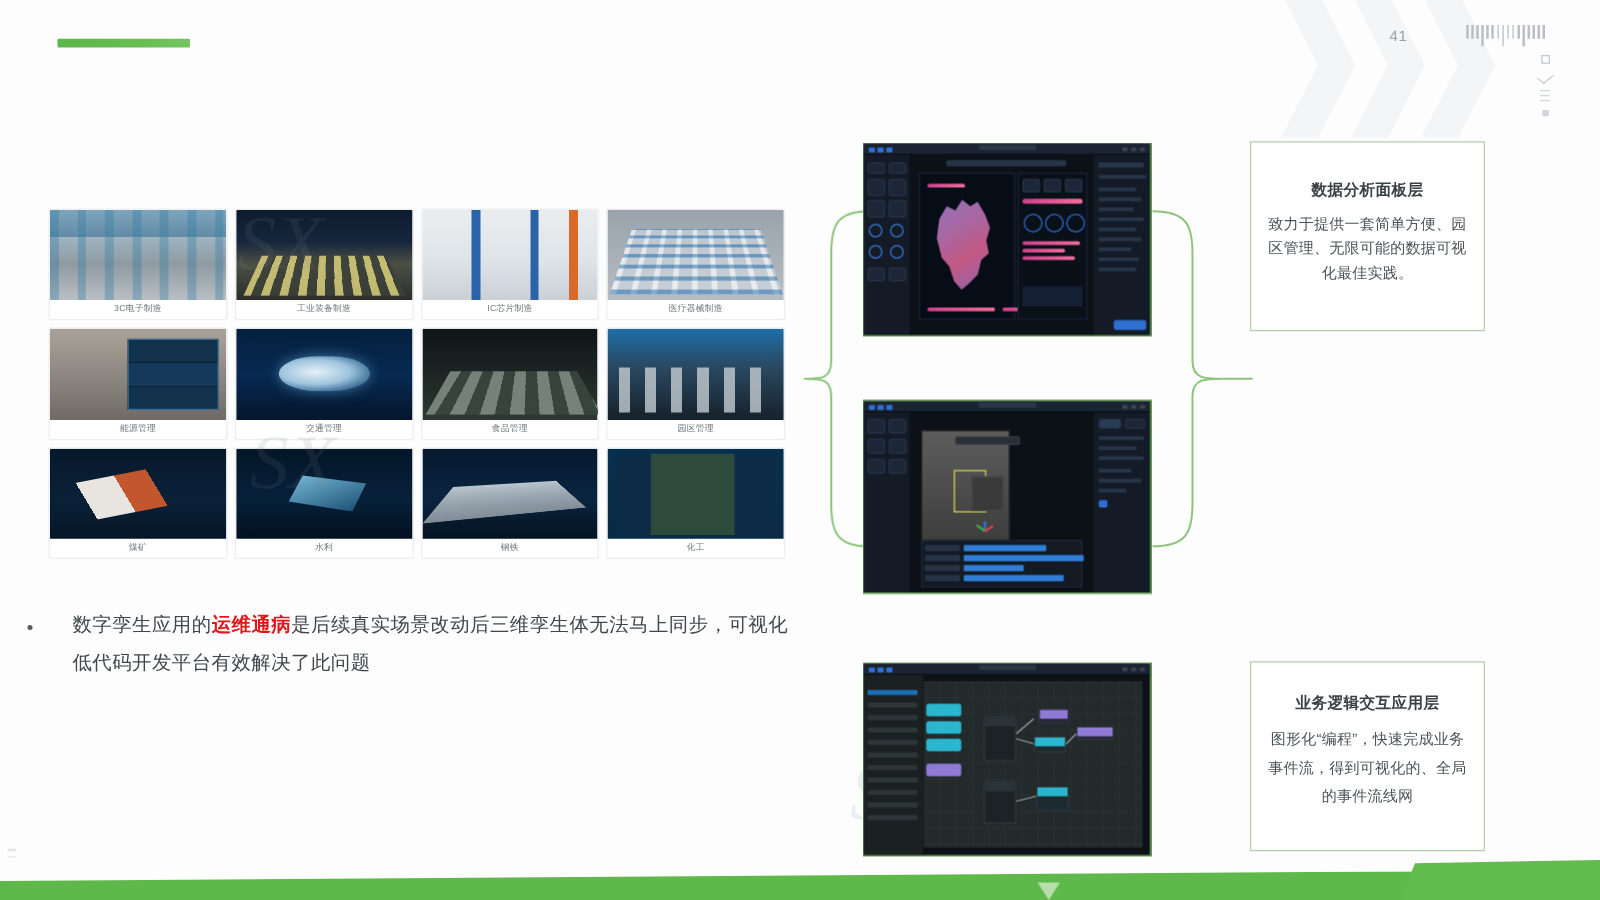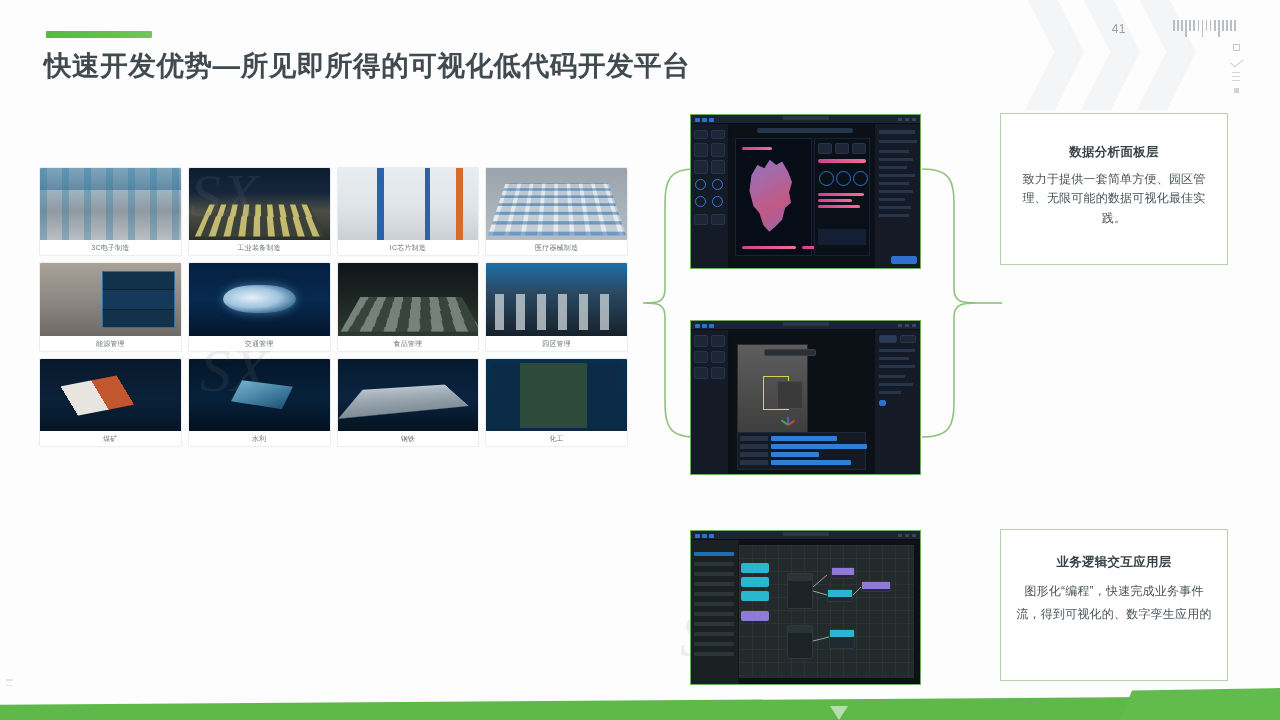--- a/index.html
+++ b/index.html
@@ -207,21 +207,21 @@
   .node.cy .hd { background:#2bb6cf; } .node.cy { background:#1d2b30; }
   .node.pu .hd { background:#8f7ad6; } .node.pu { background:#2a2538; }
   .chip { position:absolute; height:10px; border-radius:2px; }
   .chip.cy { background:#2bb6cf; } .chip.pu { background:#8f7ad6; }
   .nl-side { position:absolute; left:0; top:9px; bottom:0; width:48px; background:#1b2123; border-right:1px solid #121618; }
   .nl-item { position:absolute; left:3px; width:40px; height:4px; background:#2c3538; border-radius:1px; }
   .nl-sel { background:#1b6fb5; }
 
   
   .infocard {
-    position:absolute; left:1000px; width:228px;
+    position:absolute; left:1000px; width:188px;
     border:1.4px solid #b7cfae;
     background:#fff;
     padding:10px 12px;
     text-align:center;
   }
   .infocard.i1 { top:113px; height:152px; }
   .infocard.i2 { top:319px; height:152px; }
   .infocard.i3 { top:529px; height:152px; }
   .infocard .ic-title {
     font-size:12.5px; font-weight:bold; color:#3a4247; margin-bottom:9px; letter-spacing:.3px;
@@ -299,21 +299,20 @@
     <div class="rr-chev"></div>
     <div class="rr-dots">
         <span></span>
         <span></span>
         <span></span>
       </div>
     <div class="rr-sq2"></div>
   </div>
 
   <div class="accent-bar"></div>
-  <h1 class="title">快速开发优势—所见即所得的可视化低代码开发平台</h1>
 
   <div class="grid">
     <div class="card">
       <div class="thumb t-3c"></div>
       <div class="cap">3C电子制造</div>
     </div>
     <div class="card">
       <div class="thumb t-eq"></div>
       <div class="cap">工业装备制造</div>
     </div>
@@ -556,24 +555,28 @@
       </svg>
     </div>
   </div>
 
   <div class="infocard i1">
     <div class="ic-title">数据分析面板层</div>
     <div class="ic-body">致力于提供一套简单方便、园区管理、无限可能的数据可视化最佳实践。</div>
   </div>
   <div class="infocard i3">
     <div class="ic-title">业务逻辑交互应用层</div>
-    <div class="ic-body">图形化“编程”，快速完成业务事件流，得到可视化的、数字孪生应用的</div>
+    <div class="ic-body">图形化“编程”，快速完成业务事件流，得到可视化的、全局的事件流线网</div>
   </div>
 
   <div class="bullets">
+    <div class="blt">
+      <span class="dot"></span>
+      <p><span>数字孪生应用的</span><span class="hl">运维通病</span><span>是后续真实场景改动后三维孪生体无法马上同步，可视化低代码开发平台有效解决了此问题</span></p>
+    </div>
   </div>
 
   <div class="leftdots">
       <span></span>
       <span></span>
     </div>
   <div class="band">
     <div class="left"></div>
     <div class="notch"></div>
     <div class="right"></div>

